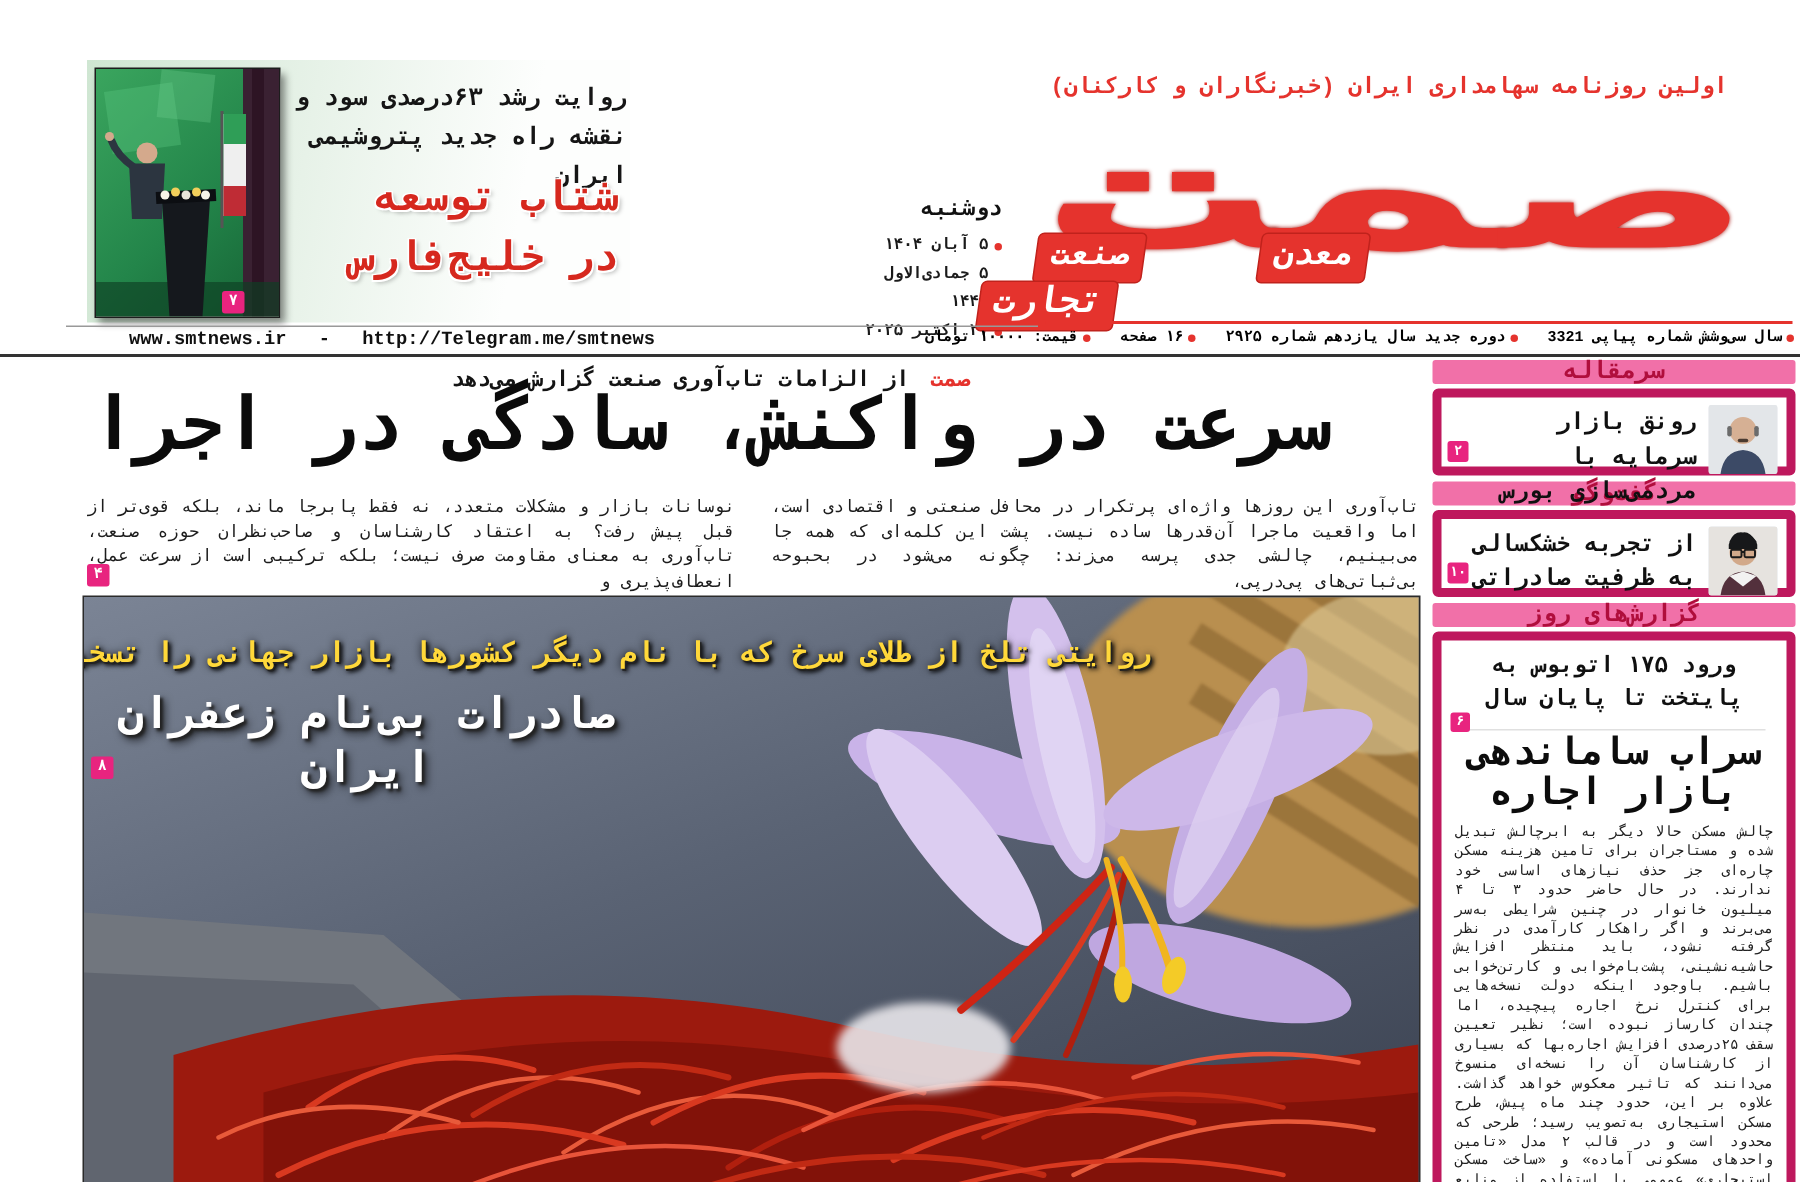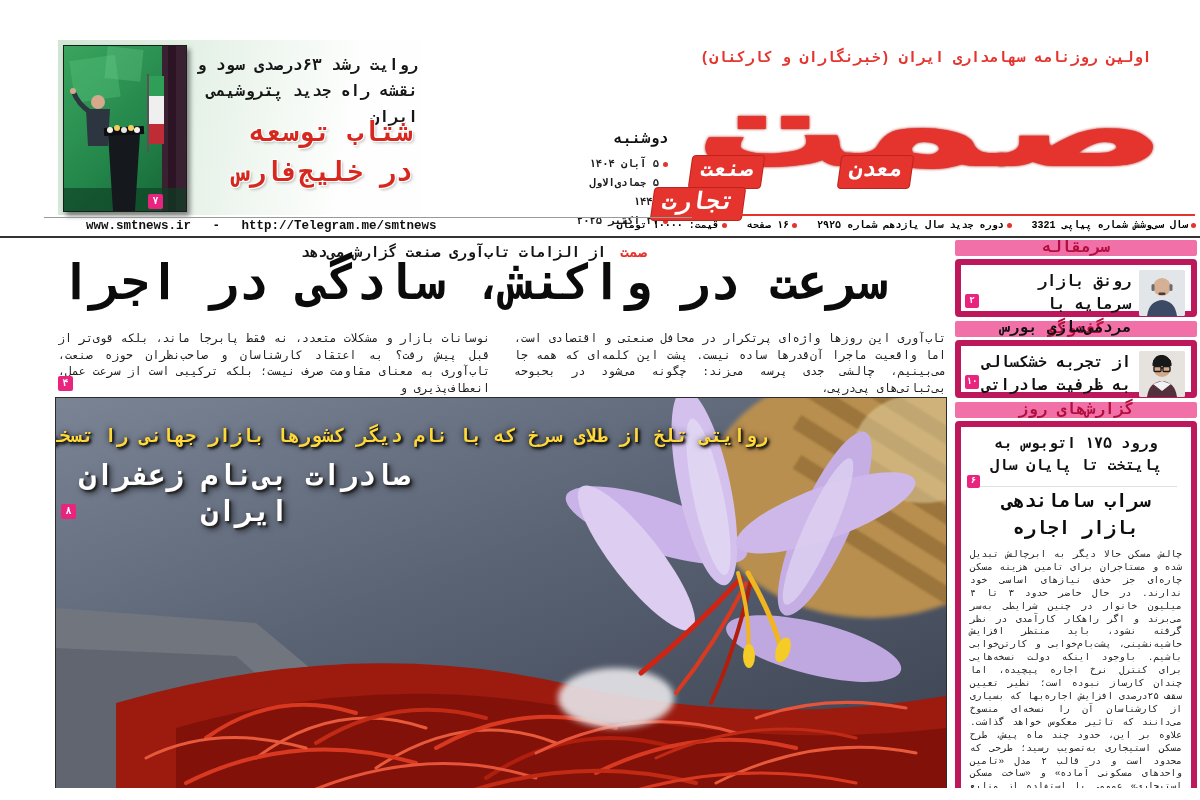--- a/index.html
+++ b/index.html
@@ -74,21 +74,21 @@
          font-size:16px;font-weight:bold;text-align:center;border-radius:2px;}
   .card{border:6px solid #be185d;border-radius:4px;background:#fff;position:relative;margin-bottom:4px;box-sizing:border-box;}
   .card.person{height:58px;display:flex;padding:5px 6px 5px 5px;}
   .avatar{flex:0 0 46px;width:46px;height:46px;border-radius:2px;overflow:hidden;background:#e3e6e9;}
   .ctitle{flex:1;font-size:15.5px;font-weight:bold;line-height:23px;text-align:right;padding:1px 8px 0 14px;color:#101010;}
   .cbadge{left:4px;bottom:3px;width:14px;height:14px;line-height:14px;font-size:9px;}
   .card3{height:376px;overflow:hidden;padding-bottom:4px;}
   .item-title{padding:7px 10px 0;font-size:15px;font-weight:bold;text-align:center;line-height:22px;color:#101010;}
   .b6{left:6px;top:48px;width:13px;height:13px;line-height:13px;font-size:9px;}
   .divider{border:none;border-top:1px solid #e0e0e0;margin:8px 14px 2px;}
-  .big-title{ text-align:center;font-size:19px;font-weight:bold;line-height:27px;color:#0c0c0c;}
+  .big-title{ text-align:center;font-size:25px;font-weight:bold;line-height:27px;color:#0c0c0c;}
   .sbody{margin:6px 9px 0;font-size:9.5px;line-height:12.9px;letter-spacing:-0.15px;text-align:justify;color:#222;}
 </style>
 </head>
 <body>
 
 <div class="page">
 
   <div class="promo">
     <div class="promo-photo">
       <svg width="122" height="165" viewBox="0 0 122 165">

